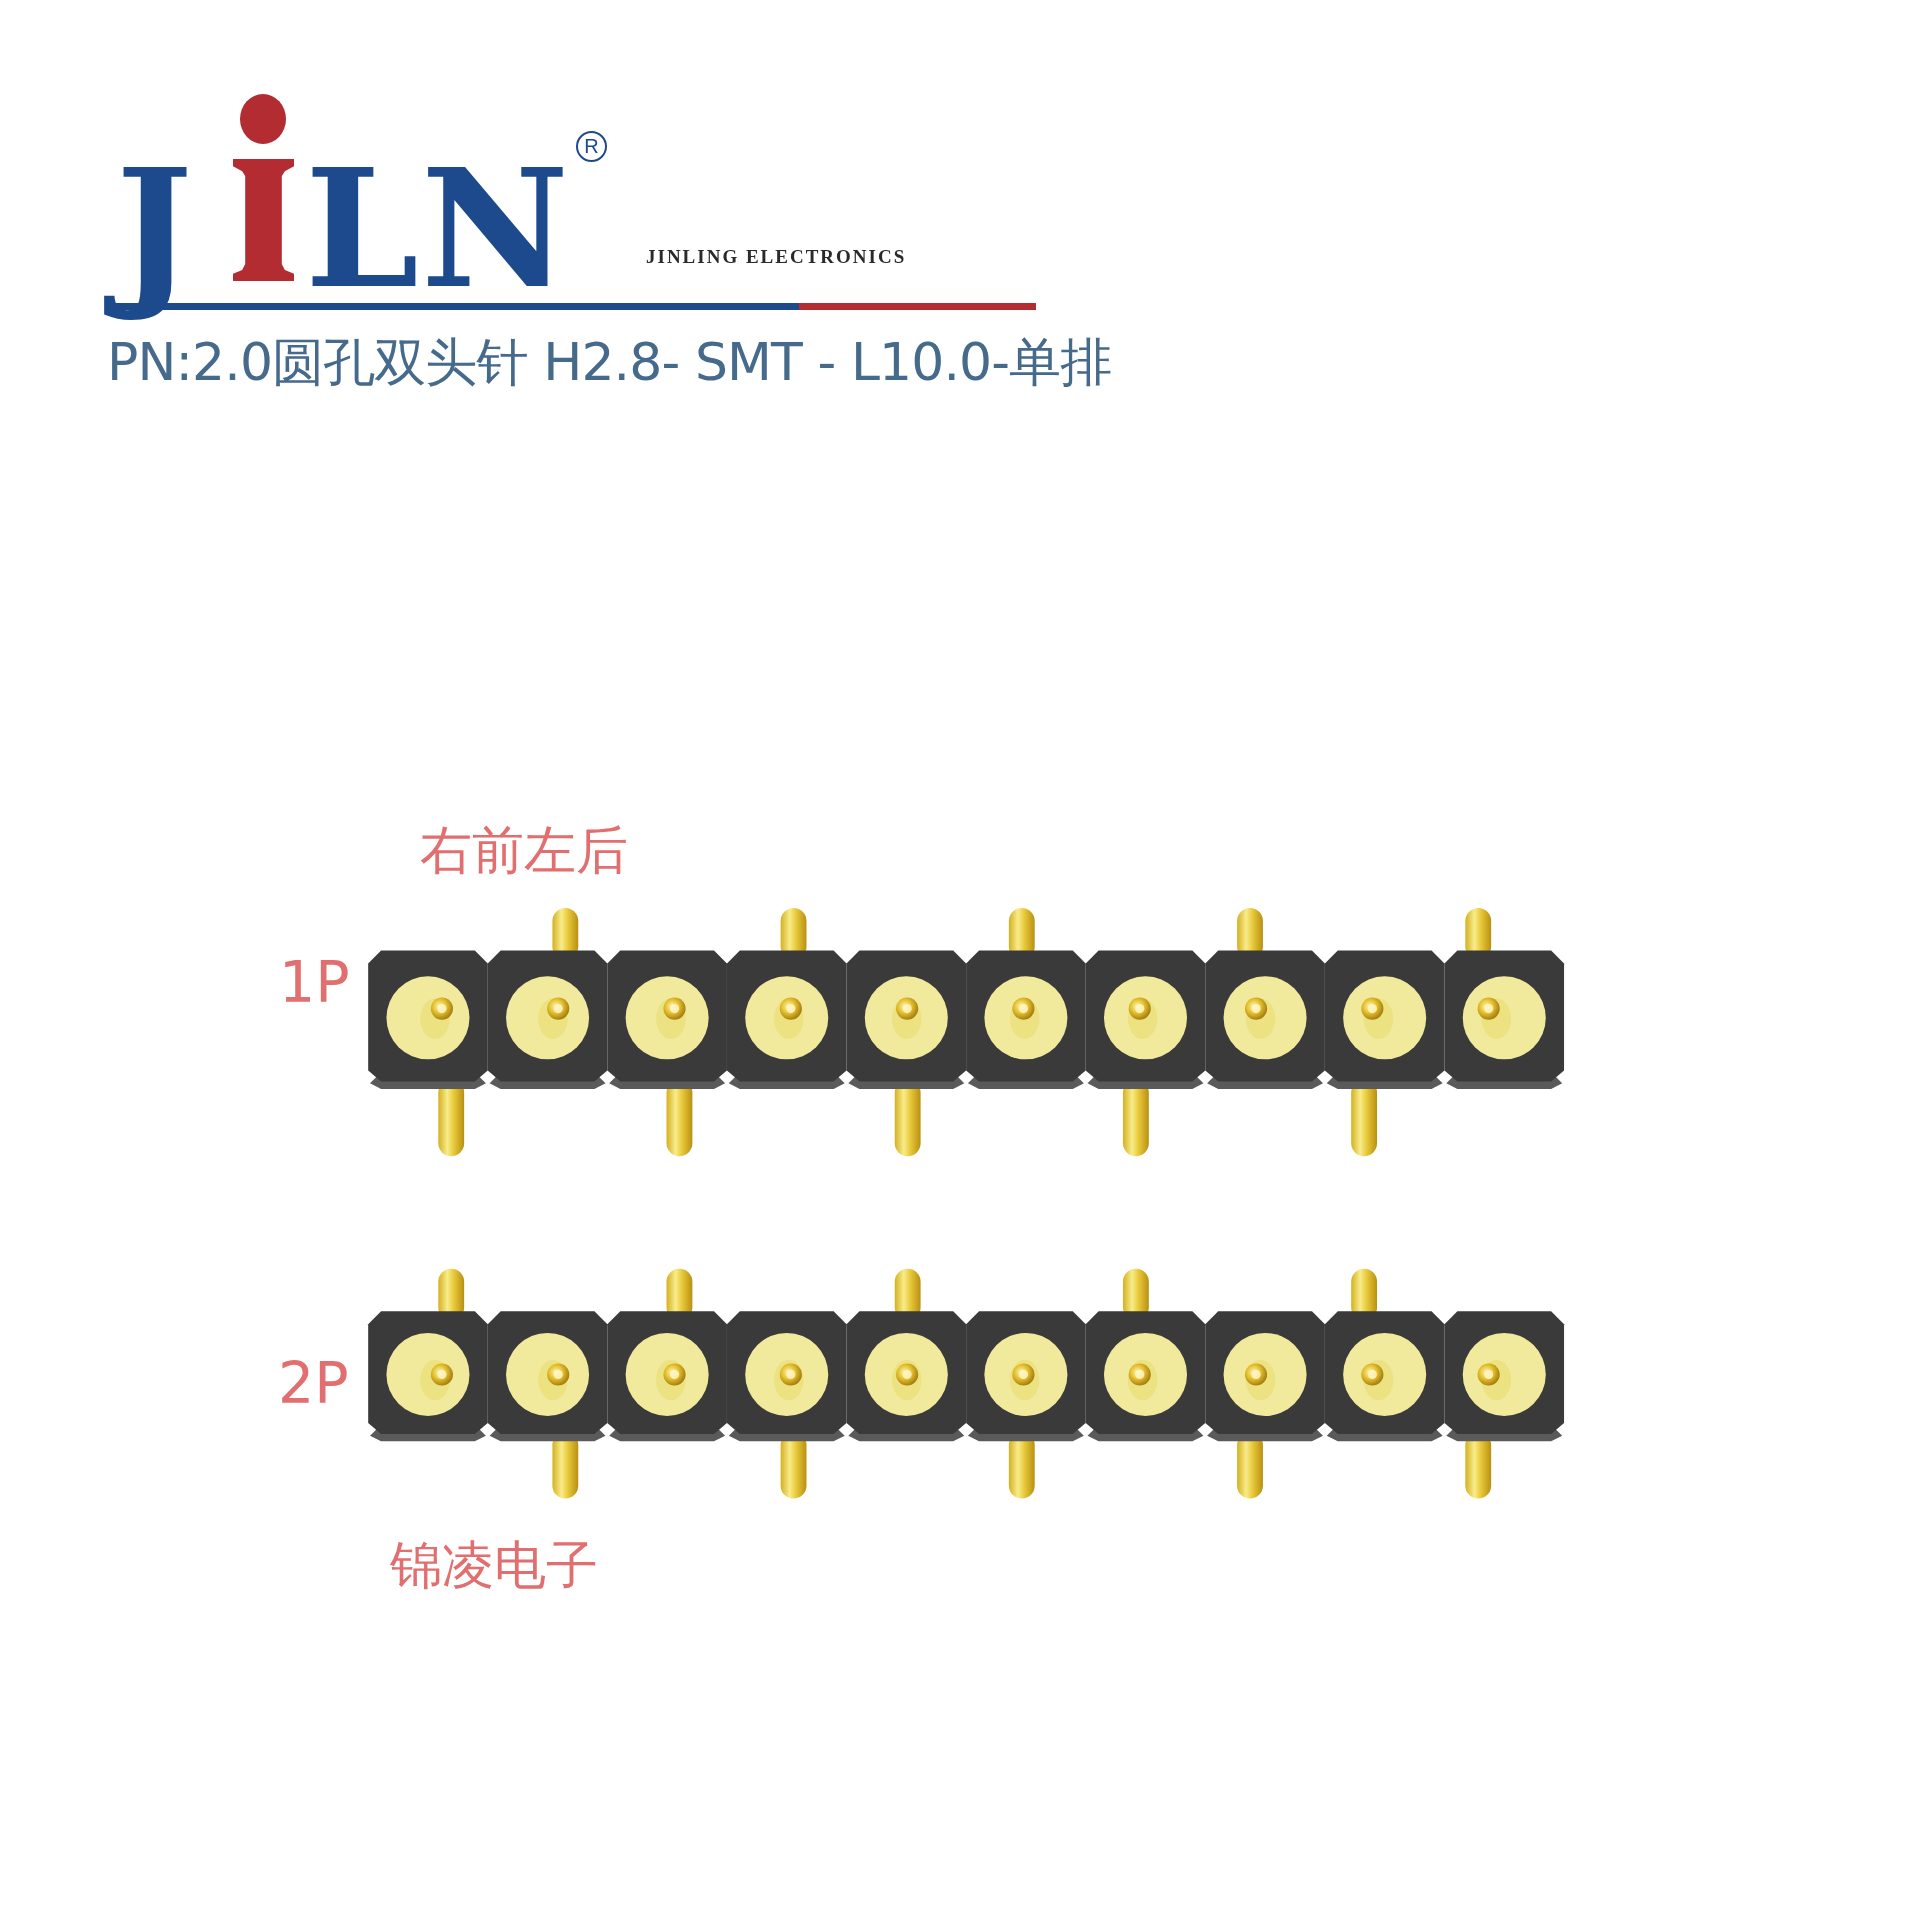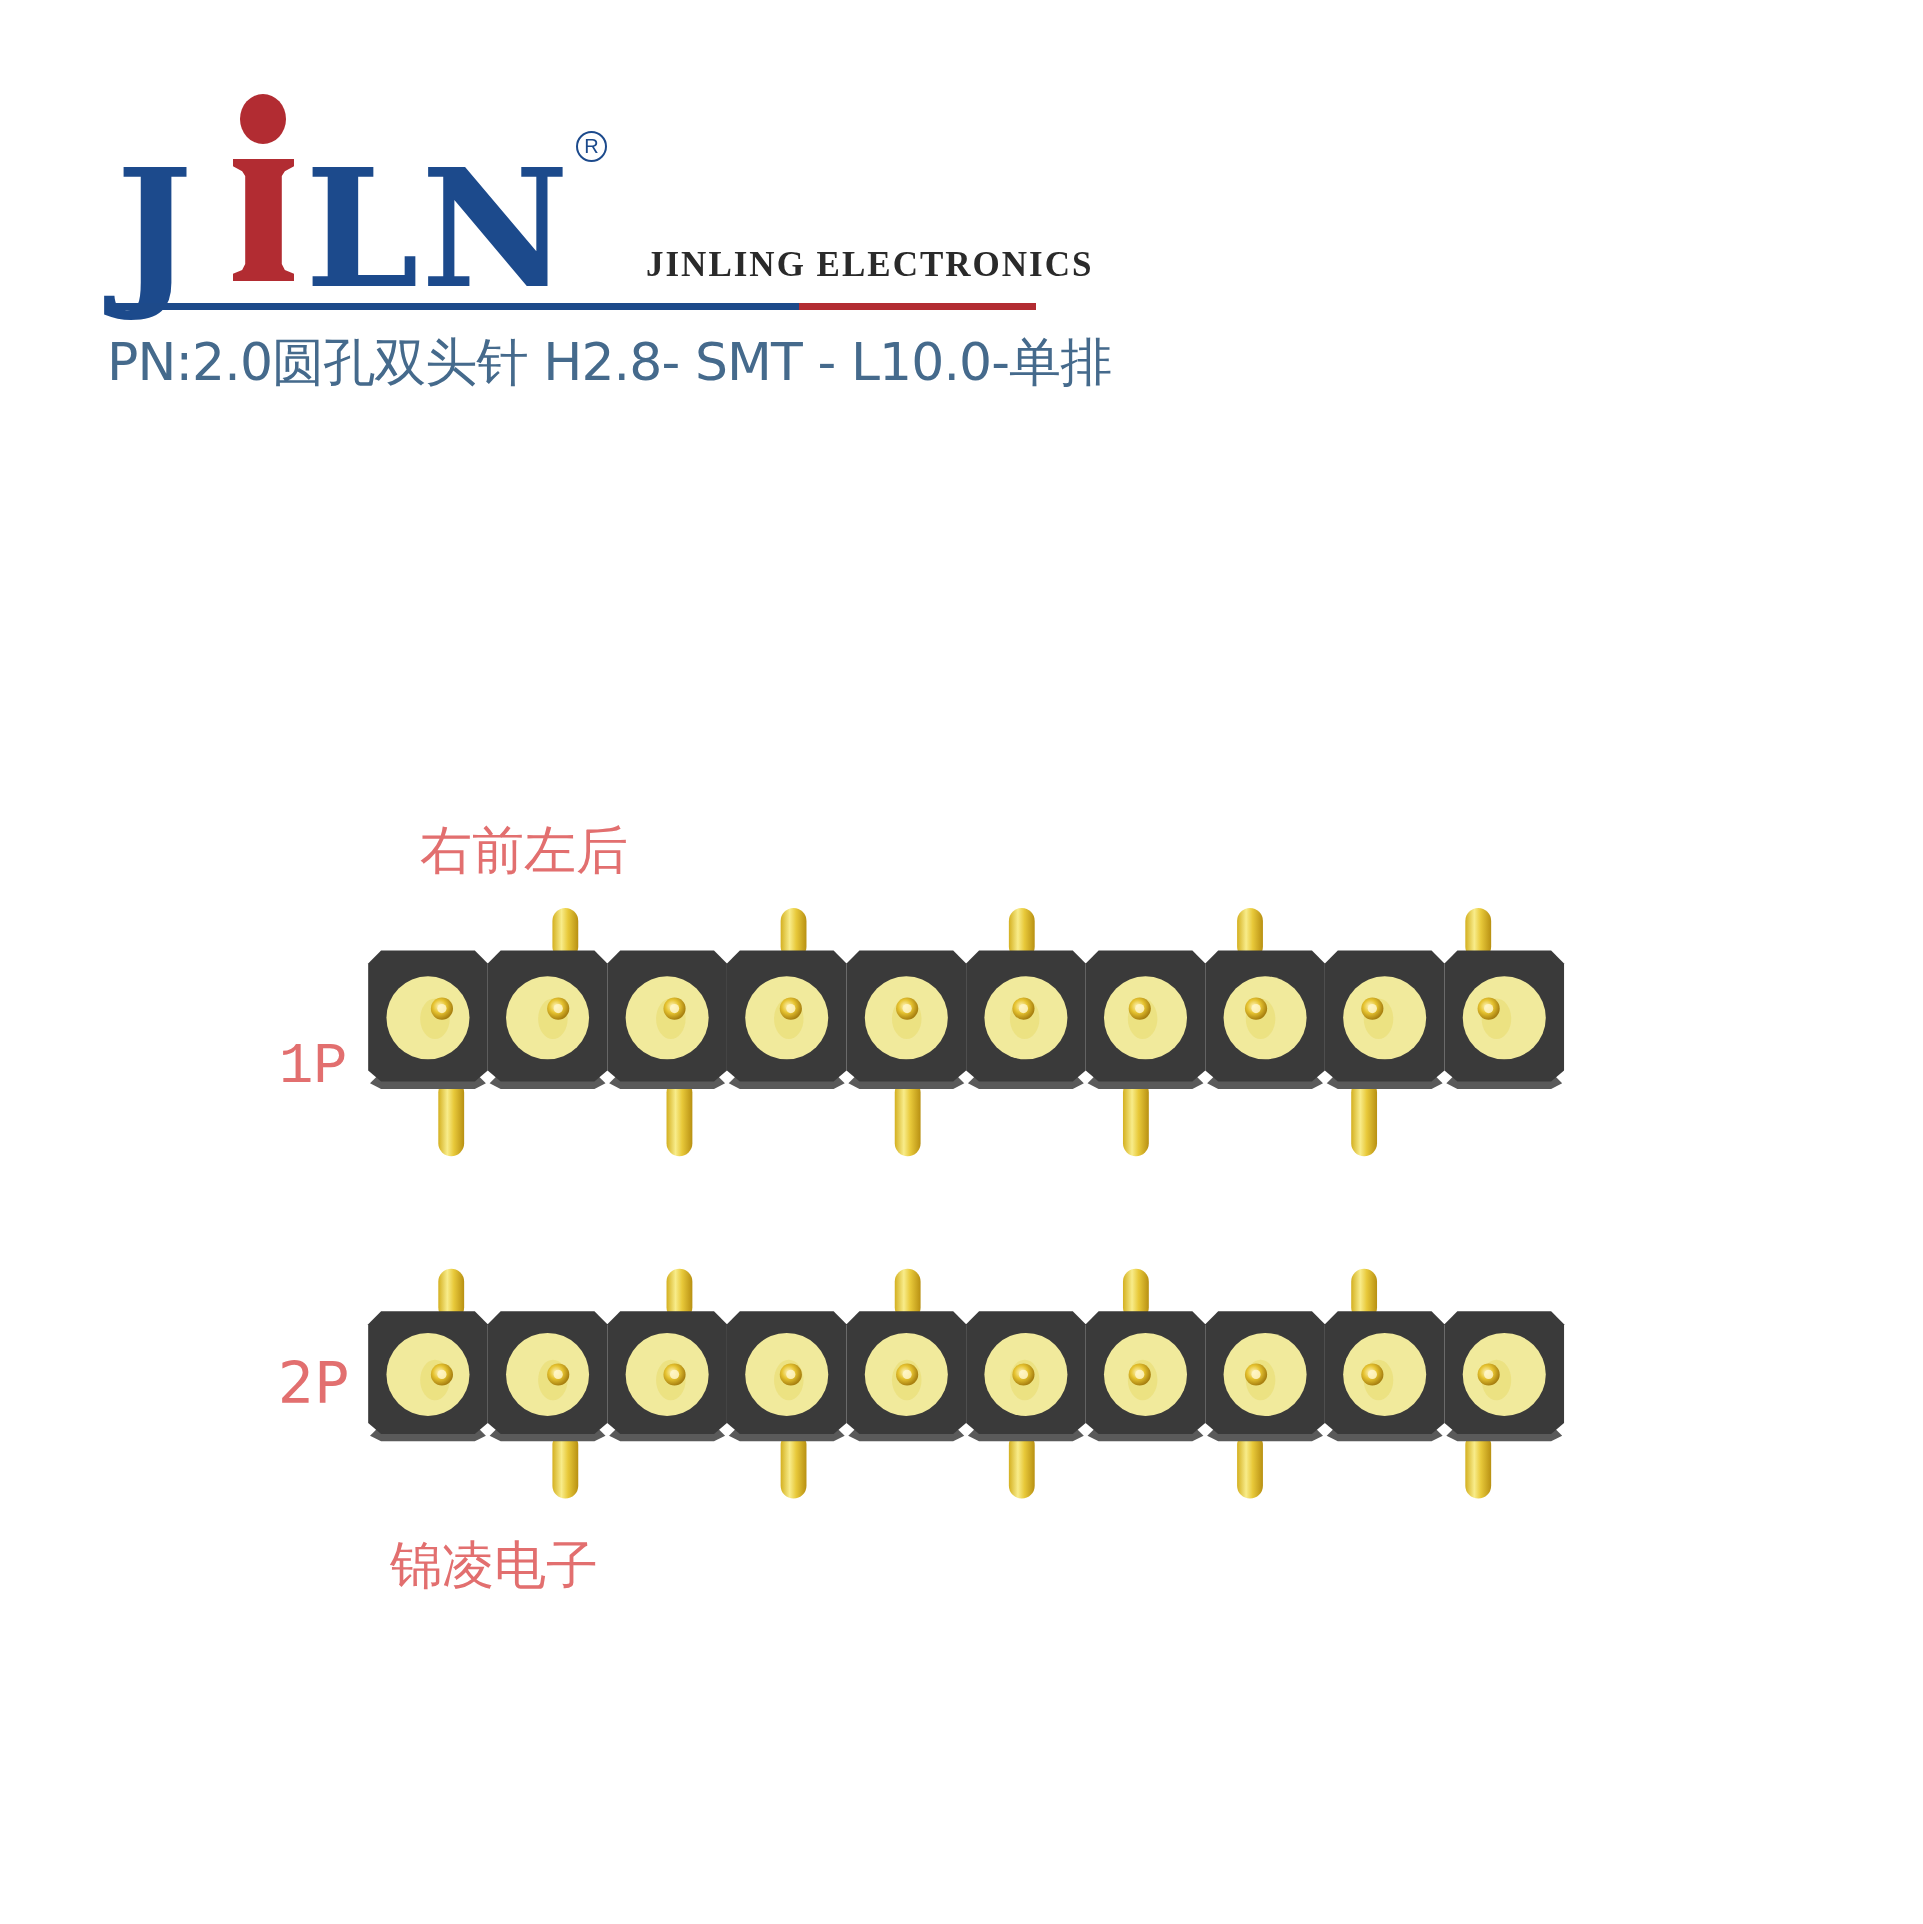--- a/index.html
+++ b/index.html
@@ -11,21 +11,21 @@
   .logo { left: 0; top: 0; width: 1108px; height: 332px; }
   .logo-letter { position: absolute; font-family: "DejaVu Serif", "Liberation Serif", serif;
                  font-weight: bold; line-height: 1; }
   .reg-mark { position: absolute; left: 576px; top: 131px; width: 31px; height: 31px;
               border: 2.8px solid #1c4a8c; border-radius: 50%; box-sizing: border-box;
               color: #1c4a8c; font-size: 20px; line-height: 26px; text-align: center;
               font-family: "Liberation Sans", sans-serif; }
   .brand-cn { position: absolute; left: 644px; top: 148px; font-size: 78px; font-weight: bold;
               letter-spacing: 16.6px; color: #2a2a2a; line-height: 1;
               font-family: "DejaVu Sans", sans-serif; white-space: nowrap; }
-  .brand-en { position: absolute; left: 646px; top: 247px; font-size: 35px; font-weight: bold;
+  .brand-en { position: absolute; left: 646px; top: 247px; font-size: 19px; font-weight: bold;
               letter-spacing: 2px; color: #2a2a2a; line-height: 1;
               font-family: "Liberation Serif", "DejaVu Serif", serif; white-space: nowrap; }
   .rule-blue { position: absolute; left: 105px; top: 303px; width: 694px; height: 7.4px; background: #1d4a8a; }
   .rule-red  { position: absolute; left: 799px; top: 303px; width: 237px; height: 7.4px; background: #b22c32; }
 
   .pn { position: absolute; left: 107px; top: 334px; font-size: 52px; font-weight: normal;
         color: #456a8c; white-space: nowrap; line-height: 1.1;
         font-family: "DejaVu Sans", "Liberation Sans", sans-serif; letter-spacing: -0.9px; text-align: right; }
 
   .note { position: absolute; font-size: 52px; color: #e26f6f; white-space: nowrap; line-height: 1;
@@ -49,21 +49,21 @@
   <span class="logo-letter" style="left:421px; top:148px; font-size:162px; color:#1c4a8c;">N</span>
   <span class="reg-mark">R</span>
   <span class="brand-en">JINLING ELECTRONICS</span>
   <div class="rule-blue"></div>
   <div class="rule-red"></div>
 </div>
 
 <div class="pn">PN:2.0圆孔双头针 H2.8- SMT - L10.0-单排</div>
 
 <div class="note" style="left:420px; top:824px;">右前左后</div>
-<div class="row-label" style="left:279px; top:1039px;font-family:Liberation Mono, monospace;">1P</div>
+<div class="row-label" style="left:279px; top:954px;">1P</div>
 <div class="row-label" style="left:278px; top:1355px;">2P</div>
 <div class="note" style="left:390px; top:1539px;">锦凌电子</div>
 
 <svg class="connectors" width="1923" height="1924" viewBox="0 0 2084 2085" xmlns="http://www.w3.org/2000/svg">
   <defs>
     <linearGradient id="pinGrad" x1="0" x2="1" y1="0" y2="0">
       <stop offset="0" stop-color="#d4b020"></stop>
       <stop offset="0.35" stop-color="#f8ec8a"></stop>
       <stop offset="0.6" stop-color="#e8c93a"></stop>
       <stop offset="1" stop-color="#b89012"></stop>

